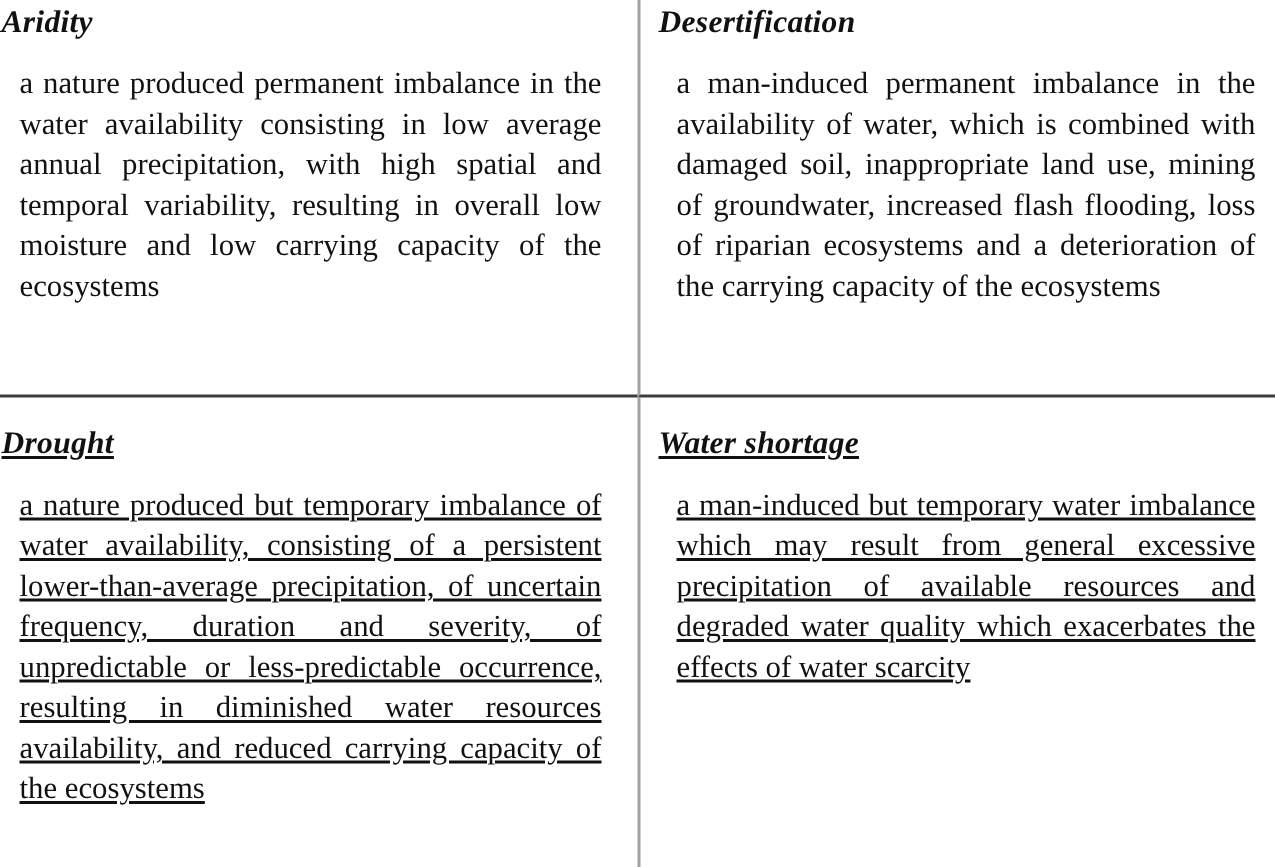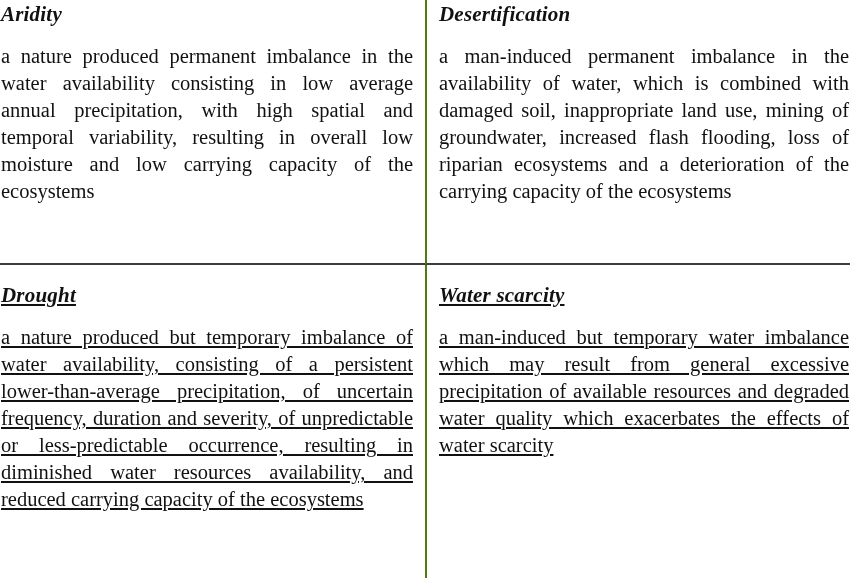--- a/index.html
+++ b/index.html
@@ -23,21 +23,21 @@
     box-sizing: border-box;
   }
   .cell {
     box-sizing: border-box;
     overflow: hidden;
   }
   .cell.left {
     padding: 2px 12px 0 1px;
   }
   .cell.right {
-    border-left: 2px solid #4d7c0f;
+    border-left: 2px solid #a3a3a3;
     padding: 2px 1px 16px 12px;
   }
   .cell.top {
     border-bottom: 2px solid #3d3d3d;
   }
   .cell.bottom {
     padding-top: 18px;
     text-decoration: underline;
   }
   .term {
@@ -45,21 +45,21 @@
     font-weight: bold;
     font-style: italic;
     line-height: 25px;
     margin: 0 0 16px 0;
     letter-spacing: 0.2px;
   }
   .definition {
     font-size: 20.5px;
     line-height: 27px;
     text-align: justify;
-    margin: 0;
+    margin: 12px;
   }
 </style>
 </head>
 <body>
 
 <div class="def-table">
 
   <div class="cell left top">
     <h3 class="term">Aridity</h3>
     <p class="definition">a nature produced permanent imbalance in the water availability consisting in low average annual precipitation, with high spatial and temporal variability, resulting in overall low moisture and low carrying capacity of the ecosystems</p>
@@ -69,17 +69,17 @@
     <h3 class="term">Desertification</h3>
     <p class="definition">a man-induced permanent imbalance in the availability of water, which is combined with damaged soil, inappropriate land use, mining of groundwater, increased flash flooding, loss of riparian ecosystems and a deterioration of the carrying capacity of the ecosystems</p>
   </div>
 
   <div class="cell left bottom">
     <h3 class="term">Drought</h3>
     <p class="definition">a nature produced but temporary imbalance of water availability, consisting of a persistent lower-than-average precipitation, of uncertain frequency, duration and severity, of unpredictable or less-predictable occurrence, resulting in diminished water resources availability, and reduced carrying capacity of the ecosystems</p>
   </div>
 
   <div class="cell right bottom">
-    <h3 class="term">Water scarcity</h3>
+    <h3 class="term">Water shortage</h3>
     <p class="definition">a man-induced but temporary water imbalance which may result from general excessive precipitation of available resources and degraded water quality which exacerbates the effects of water scarcity</p>
   </div>
 
 </div>
 
 </body></html>

